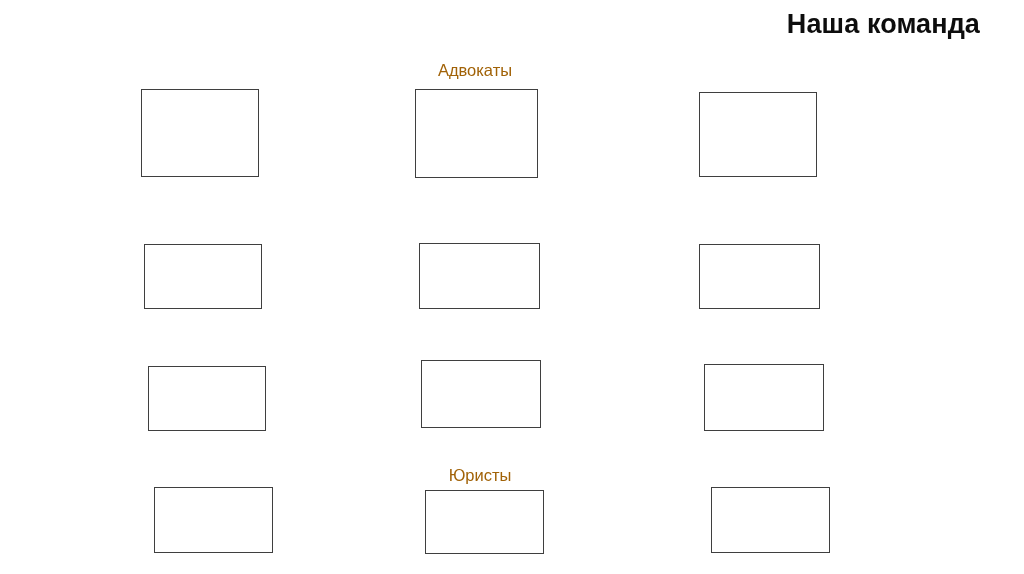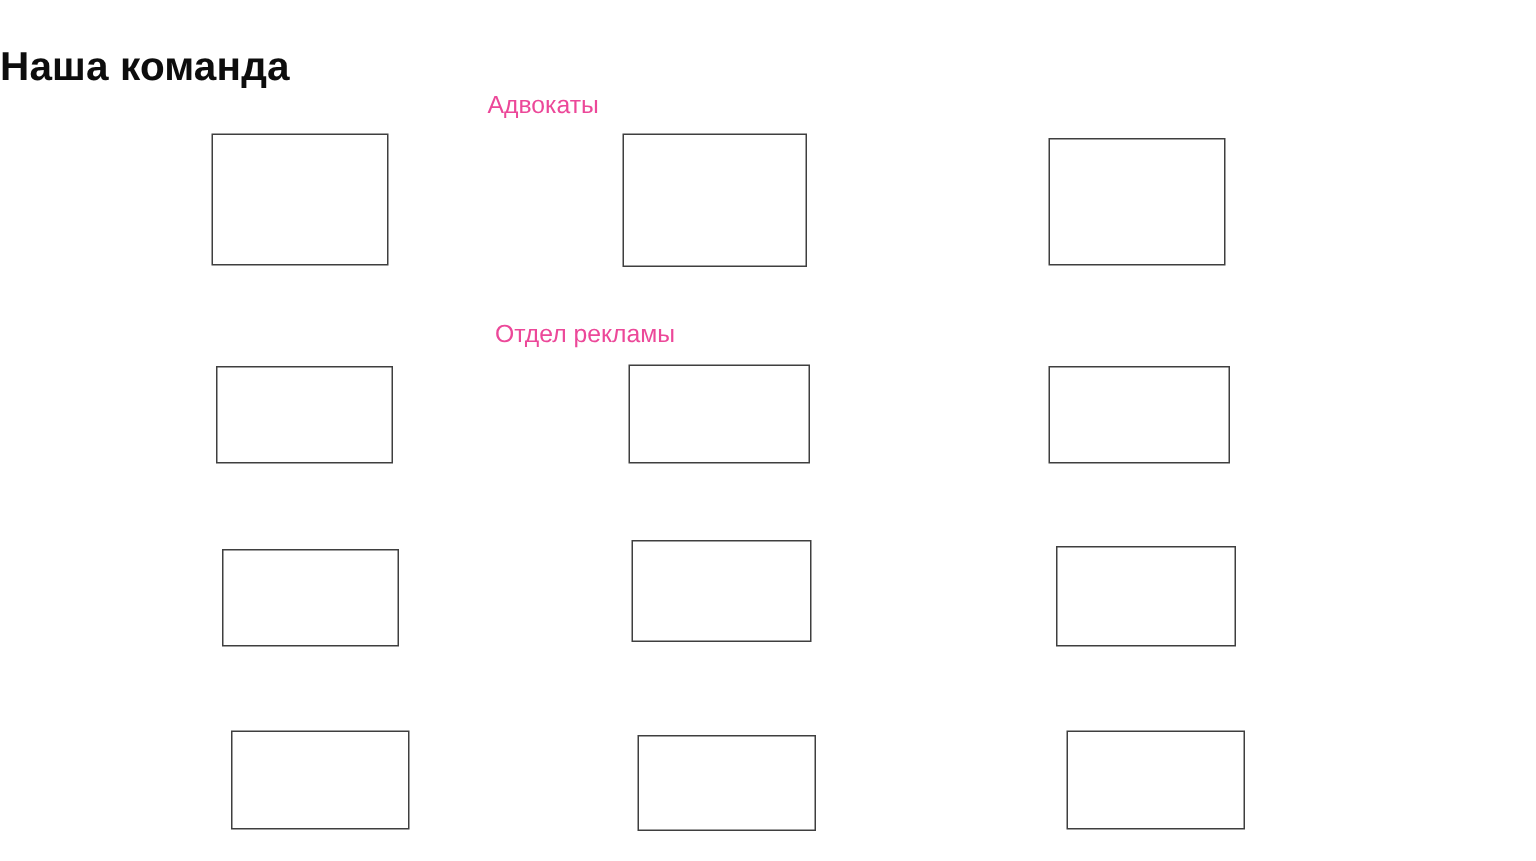--- a/index.html
+++ b/index.html
@@ -20,37 +20,36 @@
     background: #ffffff;
     overflow: hidden;
   }
 
   
   .slide-title {
     position: absolute;
     left: 0;
     top: 8px;
     width: 980px;
-    text-align: left;
+    text-align: right;
     font-size: 27px;
     font-weight: bold;
     letter-spacing: 0.1px;
     color: #0d0d0d;
     line-height: 1.2;
     white-space: nowrap;
-    margin-top: 20px;
   }
 
   
   .section-heading {
     position: absolute;
-    text-align: left;
+    text-align: center;
     font-size: 16.5px;
     font-weight: normal;
-    color: #ec4899;
+    color: #a16207;
     line-height: 1.2;
     white-space: nowrap;
     width: 300px;
   }
   .section-heading.h1 { left: 325px; top: 61px; }
   .section-heading.h2 { left: 330px; top: 214px; }
   .section-heading.h3 { left: 337px; top: 339px; }
   .section-heading.h4 { left: 330px; top: 466px; }
 
   
@@ -103,29 +102,29 @@
 
   <div class="slide-title">Наша команда</div>
 
   <div class="section-heading h1">Адвокаты</div>
 
   <div class="photo-box box-r1c1"></div>
   <div class="photo-box box-r1c2"></div>
   <div class="photo-box box-r1c3"></div>
 
 
-  <div class="section-heading h2">Отдел рекламы</div>
 
   <div class="photo-box box-r2c1"></div>
   <div class="photo-box box-r2c2"></div>
   <div class="photo-box box-r2c3"></div>
 
 
   <div class="photo-box box-r3c1"></div>
   <div class="photo-box box-r3c2"></div>
   <div class="photo-box box-r3c3"></div>
 
+  <div class="section-heading h4">Юристы</div>
 
   <div class="photo-box box-r4c1"></div>
   <div class="photo-box box-r4c2"></div>
   <div class="photo-box box-r4c3"></div>
 
 </div>
 
 </body></html>

